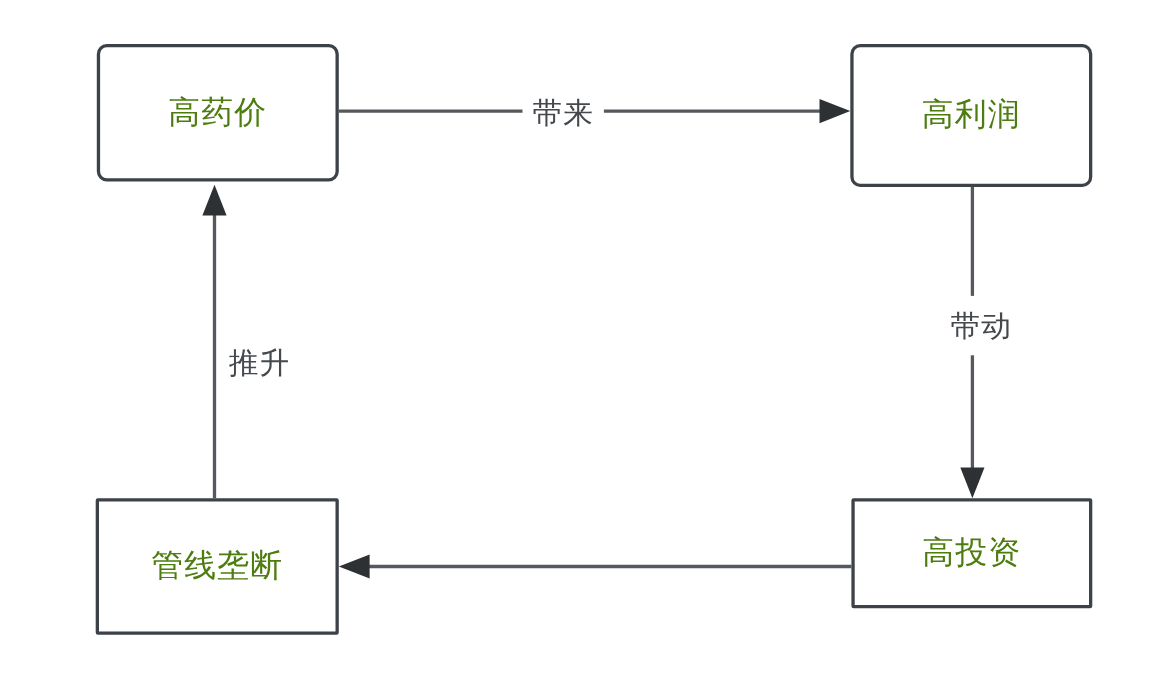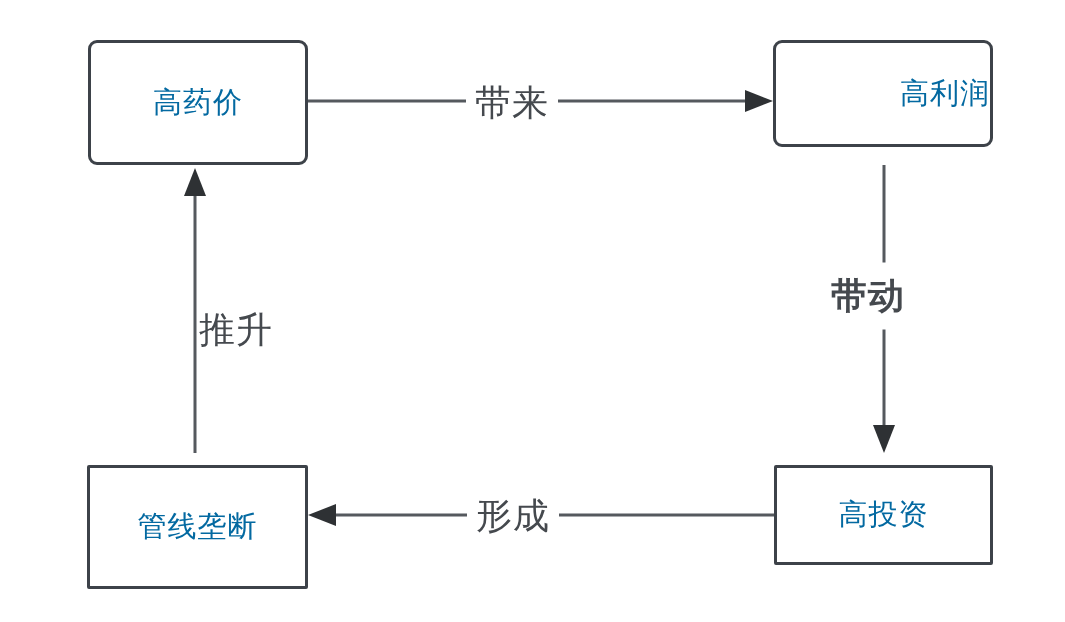--- a/index.html
+++ b/index.html
@@ -24,45 +24,45 @@
   }
   .node {
     position: absolute;
     box-sizing: border-box;
     background: #ffffff;
     border: 3px solid #3d4249;
     display: flex;
     align-items: center;
     justify-content: center;
     font-size: 29px;
-    color: #0369a1;
+    color: #4d7c0f;
     letter-spacing: 1px;
   }
   .node.rounded { border-radius: 9px; }
-  .node.sharp   { border-radius: 2px; margin-top: 12px; }
+  .node.sharp   { border-radius: 2px; }
 
   #node-high-drug-price   { left: 88px;  top: 40px;  width: 220px; height: 125px; }
-  #node-high-profit       { left: 773px; top: 40px;  width: 220px; height: 107px; justify-content: flex-end; }
+  #node-high-profit       { left: 773px; top: 40px;  width: 220px; height: 130px; }
   #node-pipeline-monopoly { left: 87px;  top: 453px; width: 221px; height: 124px; }
   #node-high-investment   { left: 774px; top: 453px; width: 219px; height: 100px; }
 
   .edge-label {
     position: absolute;
     transform: translate(-50%, -50%);
     background: #ffffff;
-    font-size: 36px;
+    font-size: 27px;
     color: #45494e;
     white-space: nowrap;
     letter-spacing: 1px;
   }
   .edge-label.horizontal { padding: 2px 9px; }
   .edge-label.vertical   { padding: 9px 2px; }
 
   #label-edge-0 { left: 512px; top: 103px; }
-  #label-edge-1 { left: 868px; top: 296px; font-weight: bold; }
+  #label-edge-1 { left: 892px; top: 296px; }
   #label-edge-2 { left: 513px; top: 516px; }
   #label-edge-3 { left: 196px; top: 330px; margin-left: 40px; }
 </style>
 </head>
 <body>
 
 <div id="canvas">
 
   <svg id="edges-svg" viewBox="0 0 1065 622" xmlns="http://www.w3.org/2000/svg">
 
@@ -92,17 +92,16 @@
   </div>
 
   <div id="node-high-investment" class="node sharp">
     <span>高投资</span>
   </div>
 
   <div id="label-edge-0" class="edge-label horizontal">带来</div>
 
   <div id="label-edge-1" class="edge-label vertical">带动</div>
 
-  <div id="label-edge-2" class="edge-label horizontal">形成</div>
 
   <div id="label-edge-3" class="edge-label vertical">推升</div>
 
 </div>
 
 </body></html>

